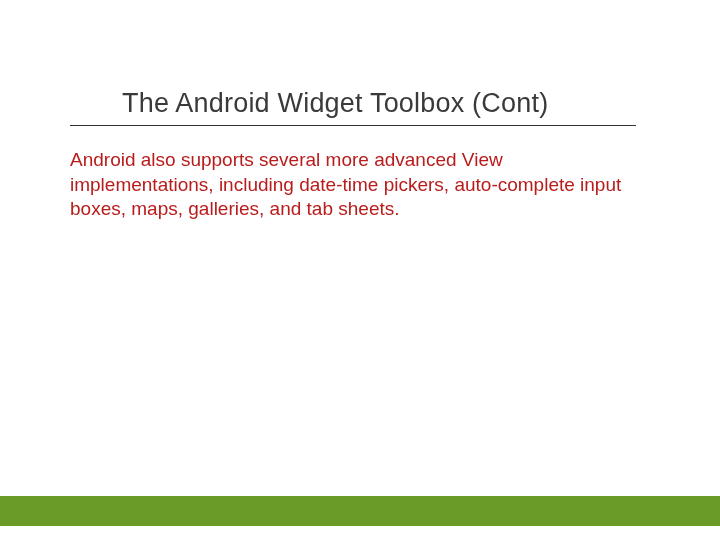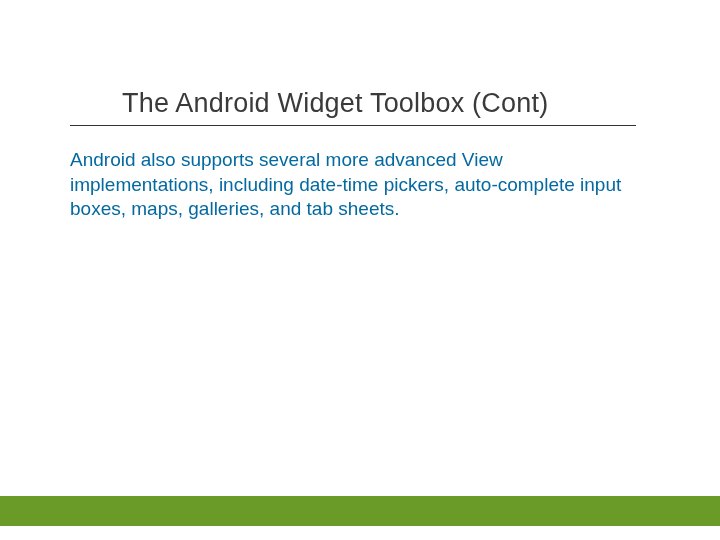--- a/index.html
+++ b/index.html
@@ -40,21 +40,21 @@
     }
     .body-area {
       position: absolute;
       top: 148px;
       left: 70px;
       right: 70px;
     }
     .body-text {
       font-size: 19px;
       line-height: 1.3;
-      color: #0369a1;
+      color: #b91c1c;
       font-weight: 400;
     }
     .footer-bar {
       position: absolute;
       bottom: 14px;
       left: 0;
       width: 720px;
       height: 30px;
       background: #6a9a28;
     }

